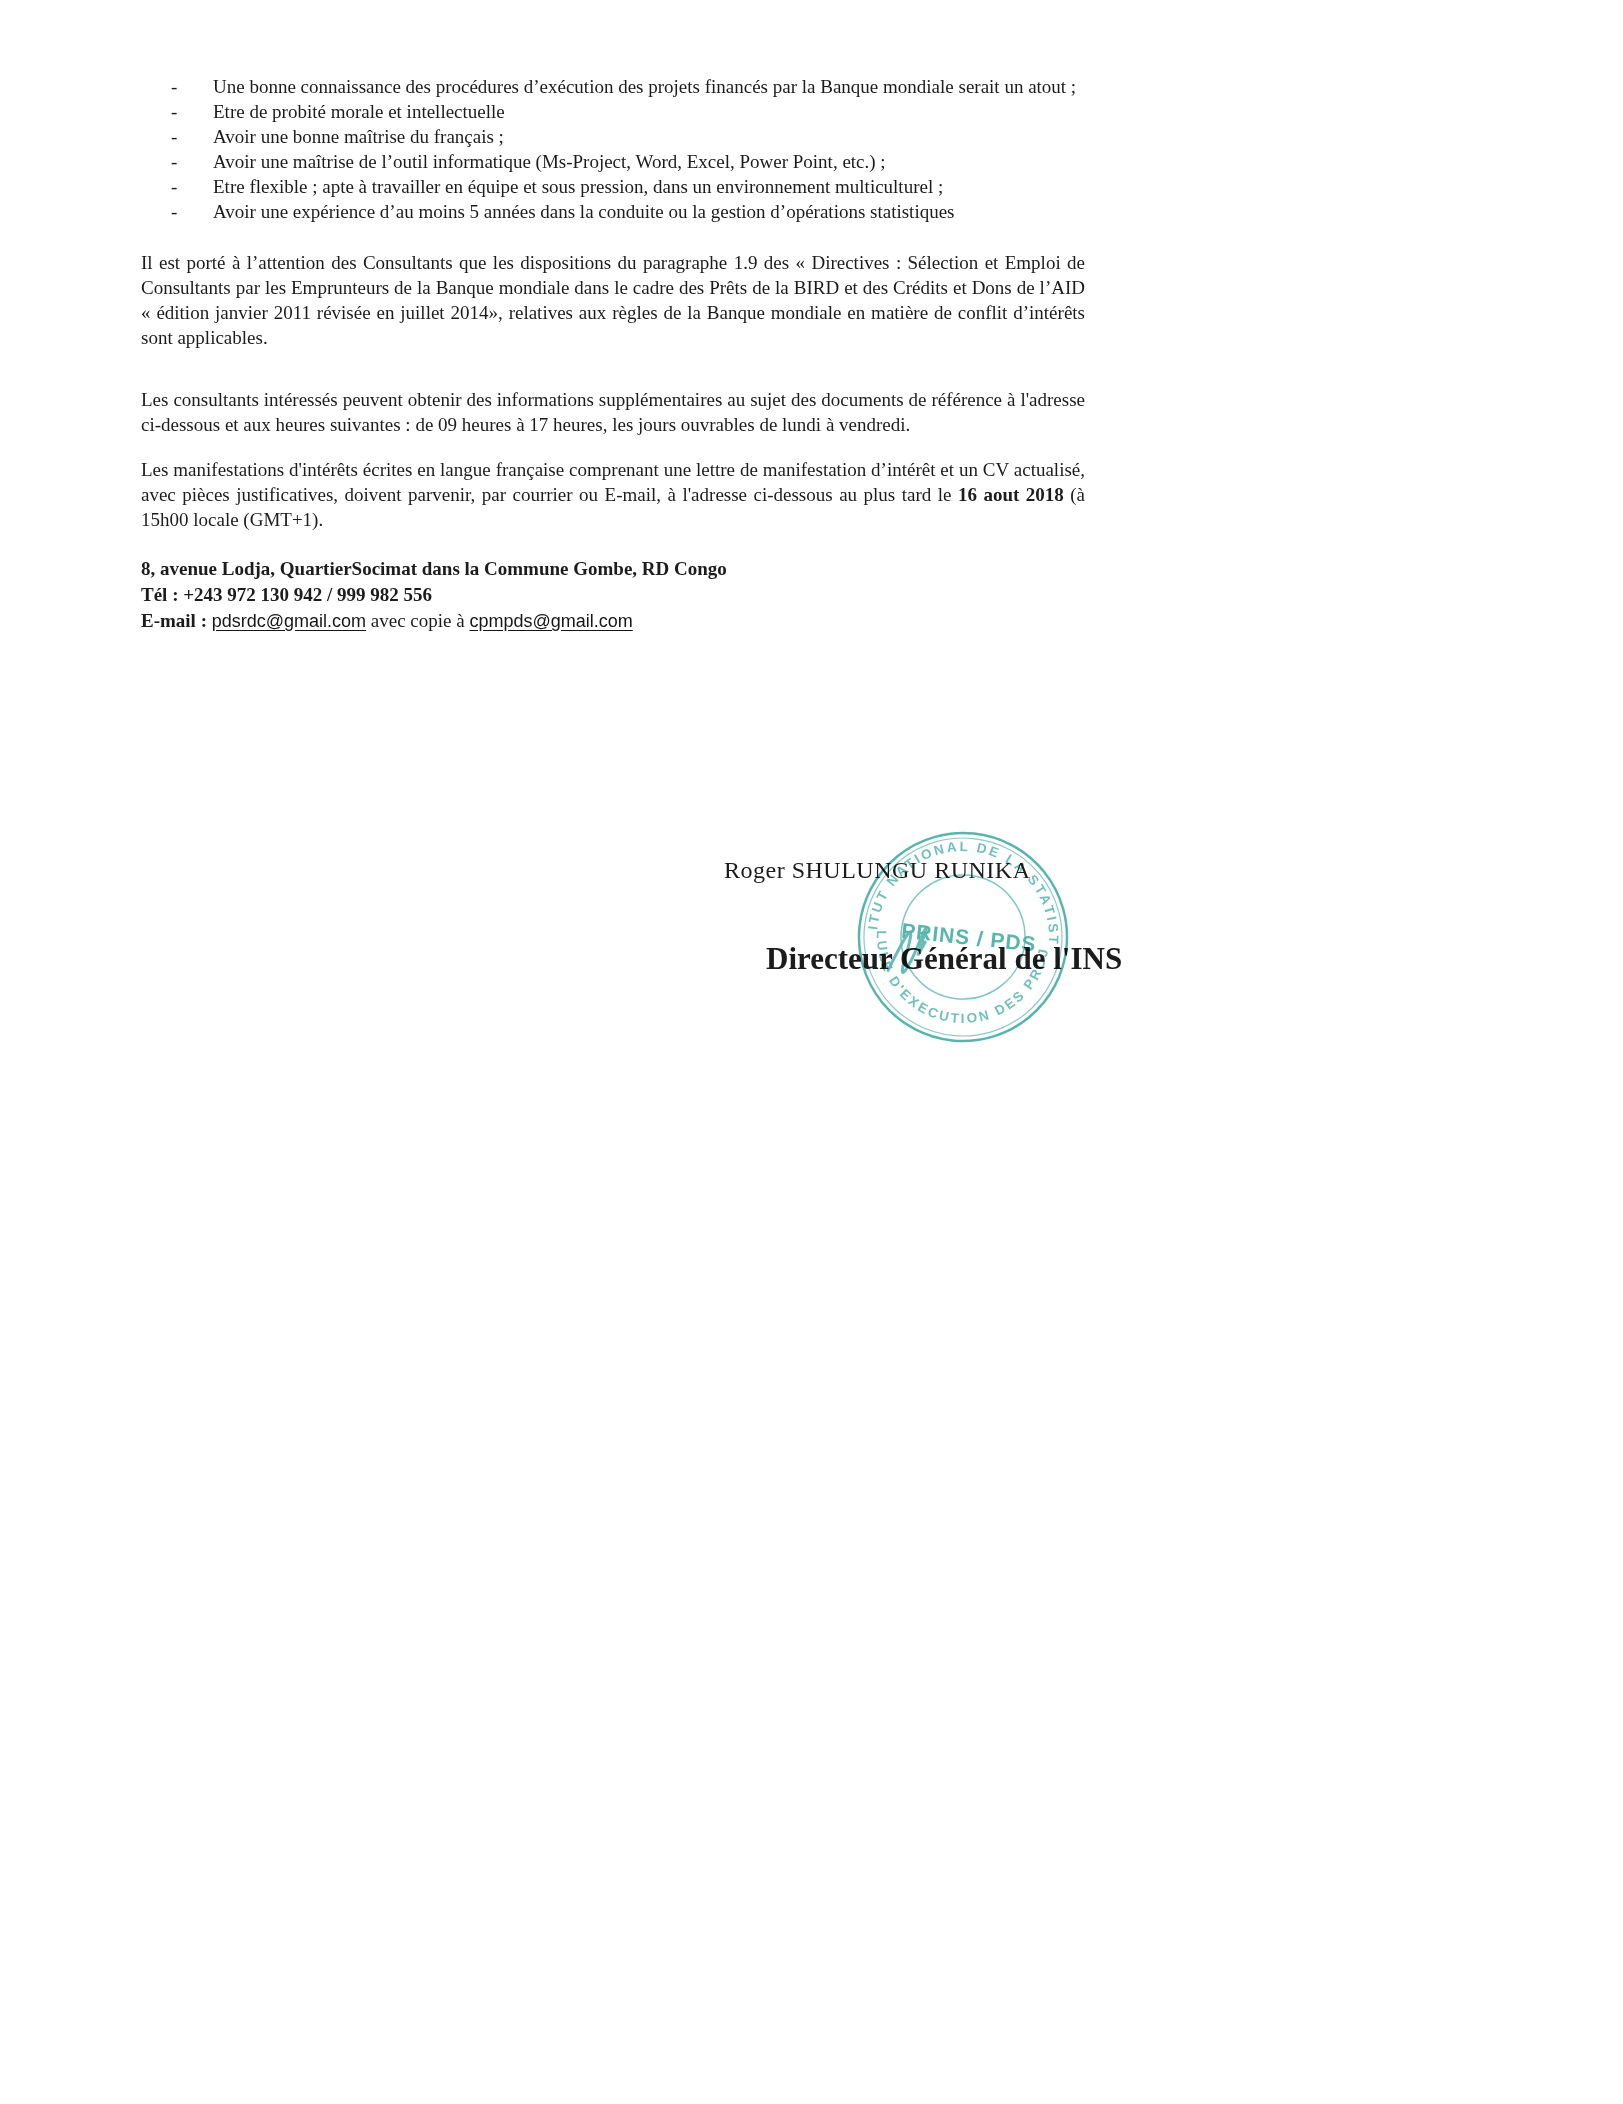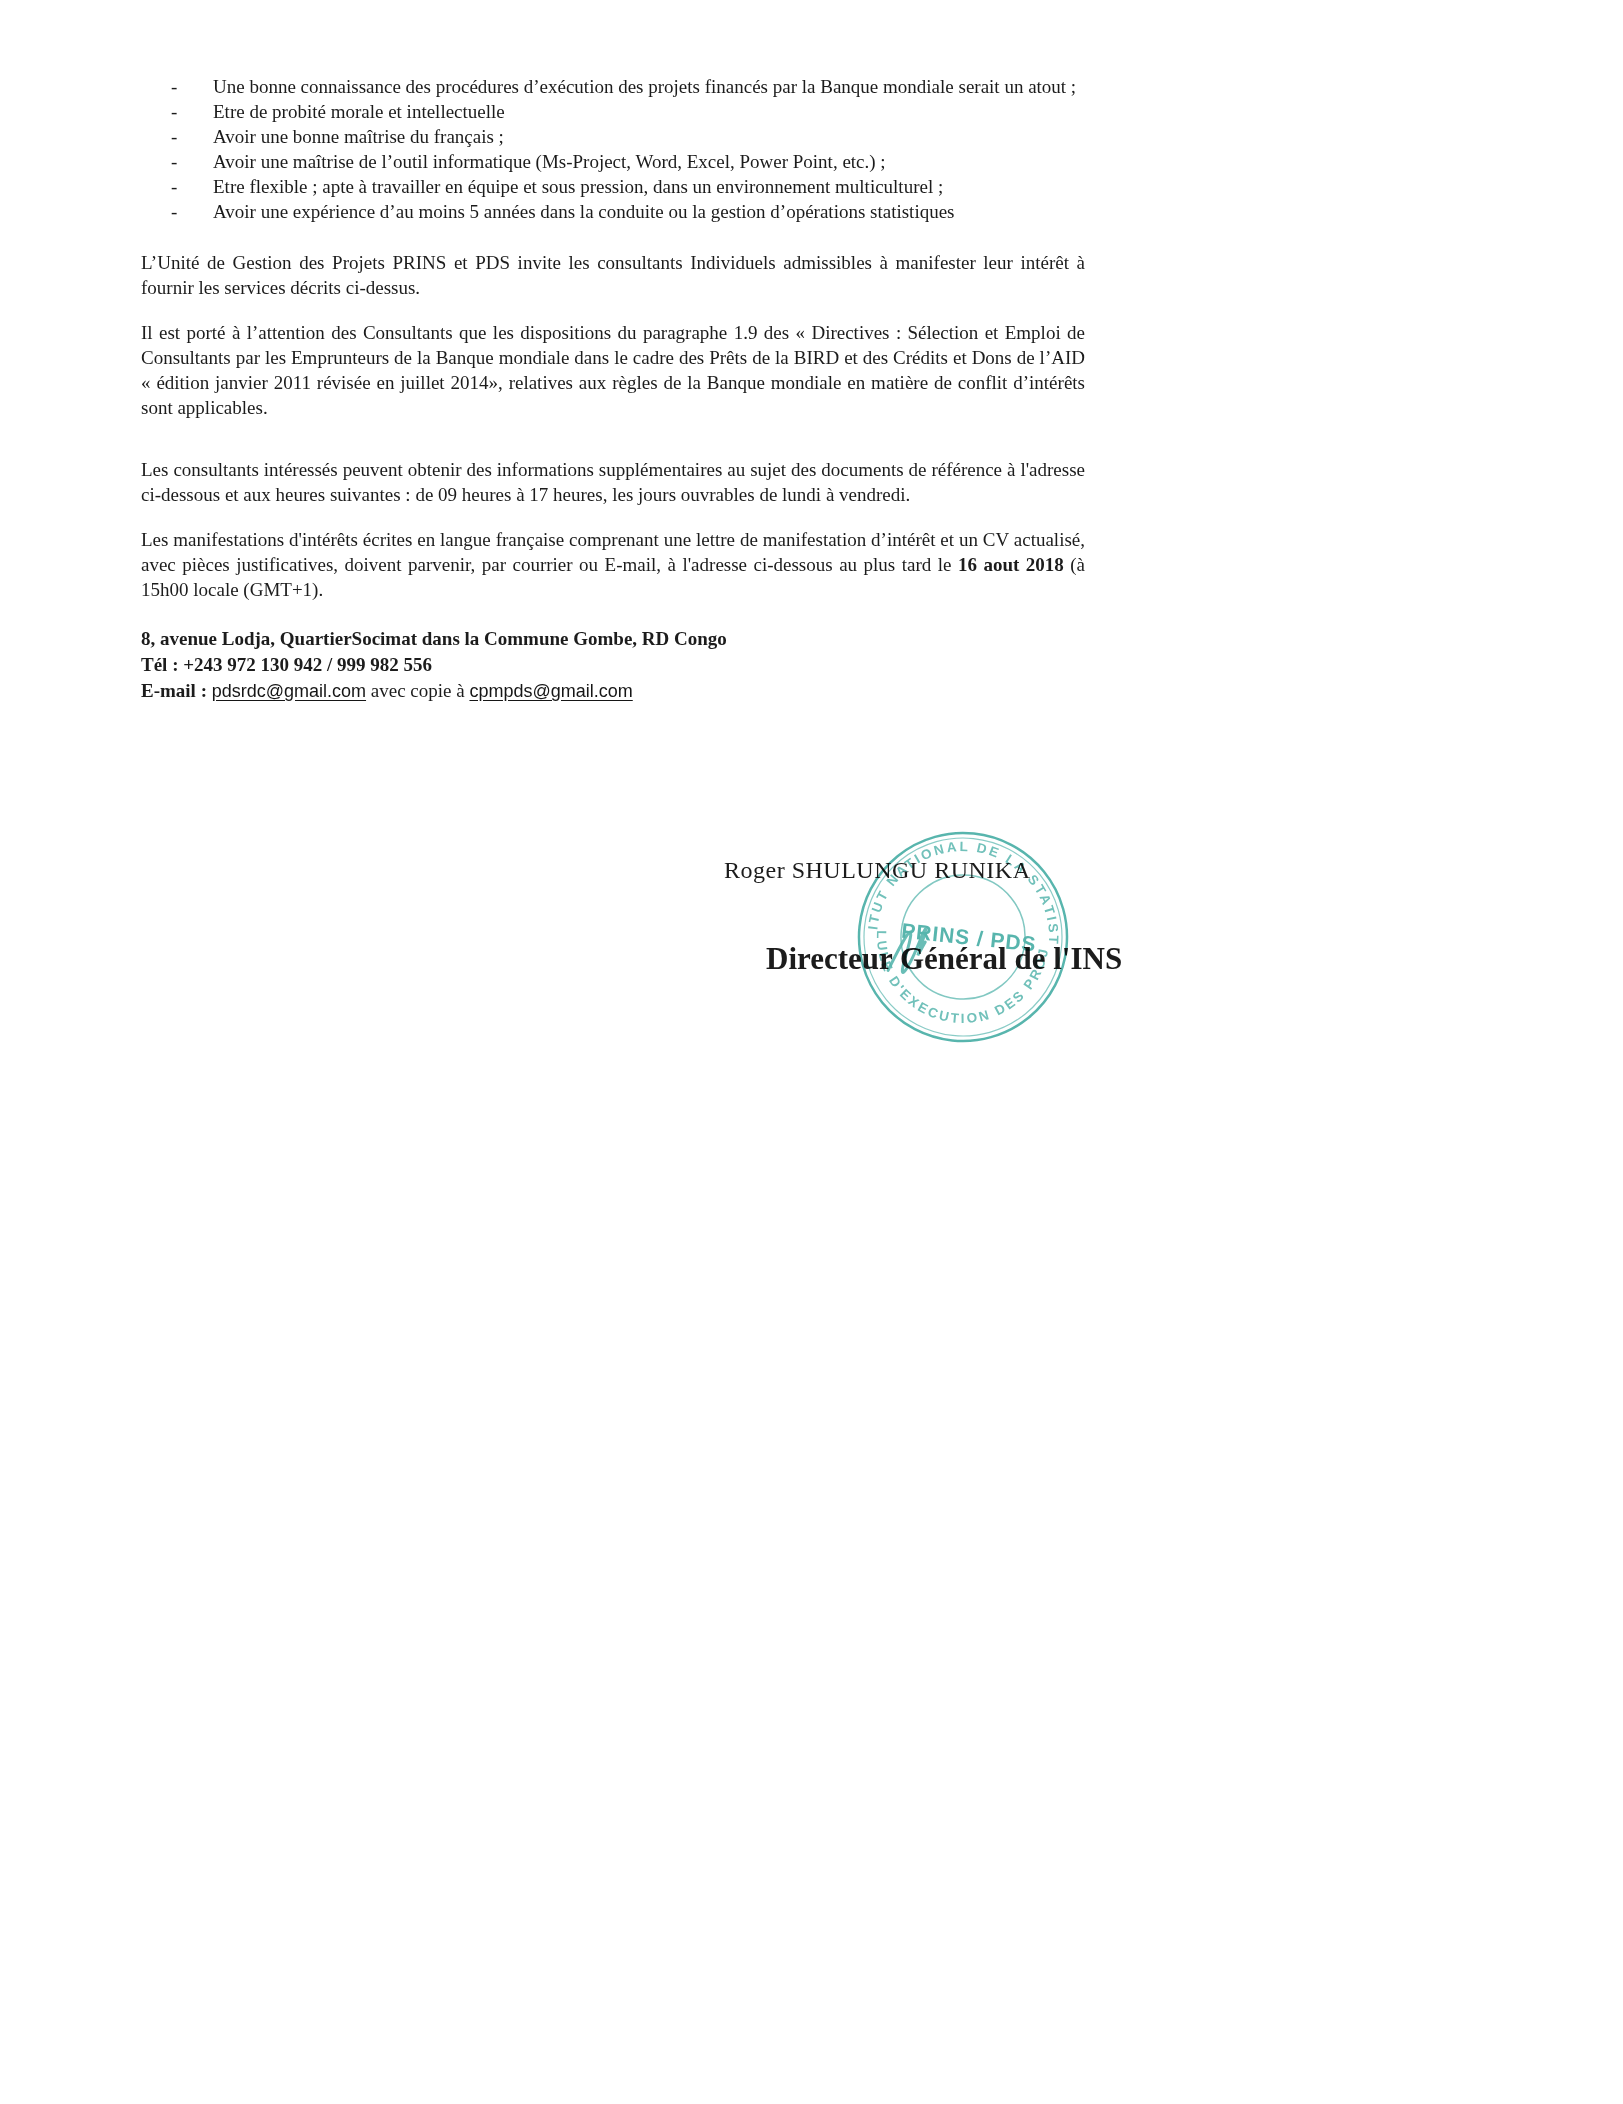--- a/index.html
+++ b/index.html
@@ -106,21 +106,20 @@
       <div class="bullet-row">
         <span class="bullet-dash">-</span>
         <span class="bullet-text">Etre flexible ; apte à travailler en équipe et sous pression, dans un environnement multiculturel ;</span>
       </div>
       <div class="bullet-row">
         <span class="bullet-dash">-</span>
         <span class="bullet-text">Avoir une expérience d’au moins 5 années dans la conduite ou la gestion d’opérations statistiques</span>
       </div>
     </div>
 
-    <p class="para">L’Unité de Gestion des Projets PRINS et PDS invite les consultants Individuels admissibles à manifester leur intérêt à fournir les services décrits ci-dessus.</p>
 
     <p class="para">Il est porté à l’attention des Consultants que les dispositions du paragraphe 1.9 des « Directives : Sélection et Emploi de Consultants par les Emprunteurs de la Banque mondiale dans le cadre des Prêts de la BIRD et des Crédits et Dons de l’AID « édition janvier 2011 révisée en juillet 2014», relatives aux règles de la Banque mondiale en matière de conflit d’intérêts sont applicables.</p>
 
     <p class="para gap-before">Les consultants intéressés peuvent obtenir des informations supplémentaires au sujet des documents de référence à l'adresse ci-dessous et aux heures suivantes : de 09 heures à 17 heures, les jours ouvrables de lundi à vendredi.</p>
 
     <p class="para p4"><span>Les manifestations d'intérêts écrites en langue française comprenant une lettre de manifestation d’intérêt et un CV actualisé, avec pièces justificatives, doivent parvenir, par courrier ou E-mail,  à l'adresse ci-dessous au plus tard le </span><strong>16 aout 2018</strong><span> (à 15h00 locale (GMT+1).</span></p>
 
     <div class="contact">
       <p class="c-line b">8, avenue Lodja, QuartierSocimat dans la Commune Gombe, RD Congo</p>
       <p class="c-line b">Tél : +243 972 130 942 / 999 982 556</p>

